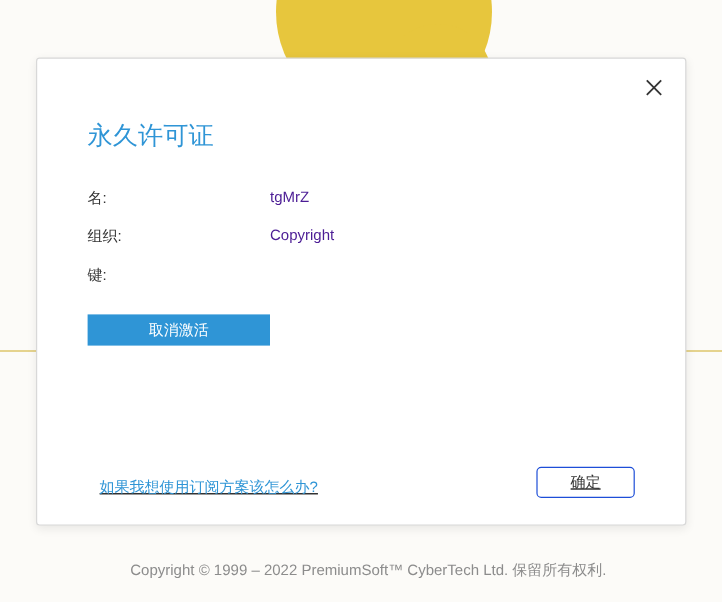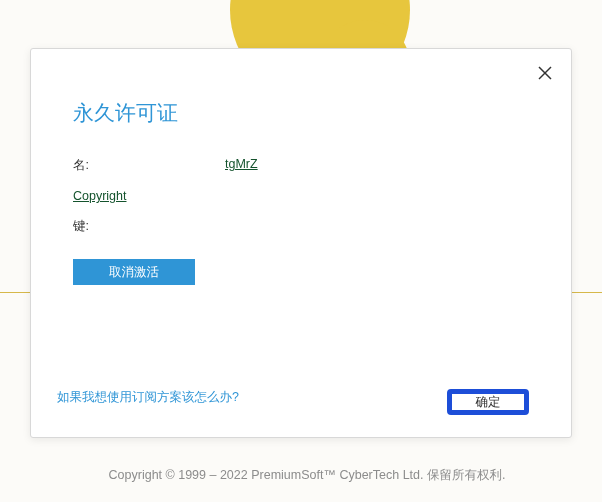--- a/index.html
+++ b/index.html
@@ -85,57 +85,57 @@
       display: flex;
       margin-bottom: 15px;
       font-size: 12.5px;
       color: #333;
     }
     .info-label {
       width: 152px;
       color: #333;
     }
     .info-value {
-      color: #14532d;
-      text-decoration: underline;
+      color: #4c1d95;
     }
     .deactivate-btn {
       margin-top: 24px;
-      width: 122px;
+      width: 152px;
       height: 26px;
       background: #2f95d6;
       color: #ffffff;
       border: none;
       font-size: 12.5px;
       cursor: pointer;
       display: flex;
       align-items: center;
       justify-content: center;
       font-family: inherit;
     }
     .dialog-footer {
       position: absolute;
       bottom: 22px;
-      left: 26px;
+      left: 52px;
       right: 42px;
       display: flex;
       justify-content: space-between;
-      align-items: flex-start;
+      align-items: flex-end;
+      text-decoration: underline;
     }
     .subscription-link {
       color: #2f95d6;
       font-size: 12.5px;
       text-decoration: none;
       cursor: pointer;
     }
     .ok-btn {
       width: 82px;
       height: 26px;
       background: #ffffff;
-      border: 5px solid #1d4ed8;
+      border: 1px solid #1d4ed8;
       border-radius: 4px;
       font-size: 12.5px;
       color: #333;
       cursor: pointer;
       font-family: inherit;
     }
     .copyright {
       position: absolute;
       bottom: 18px;
       left: 0;
@@ -164,20 +164,21 @@
 
   <div class="dialog-content">
     <h1 class="title">永久许可证</h1>
 
     <div class="info-row">
       <div class="info-label">名:</div>
       <div class="info-value">tgMrZ</div>
     </div>
 
     <div class="info-row">
+      <div class="info-label">组织:</div>
       <div class="info-value">Copyright</div>
     </div>
 
     <div class="info-row">
       <div class="info-label">键:</div>
     </div>
 
     <button class="deactivate-btn">取消激活</button>
   </div>
 

